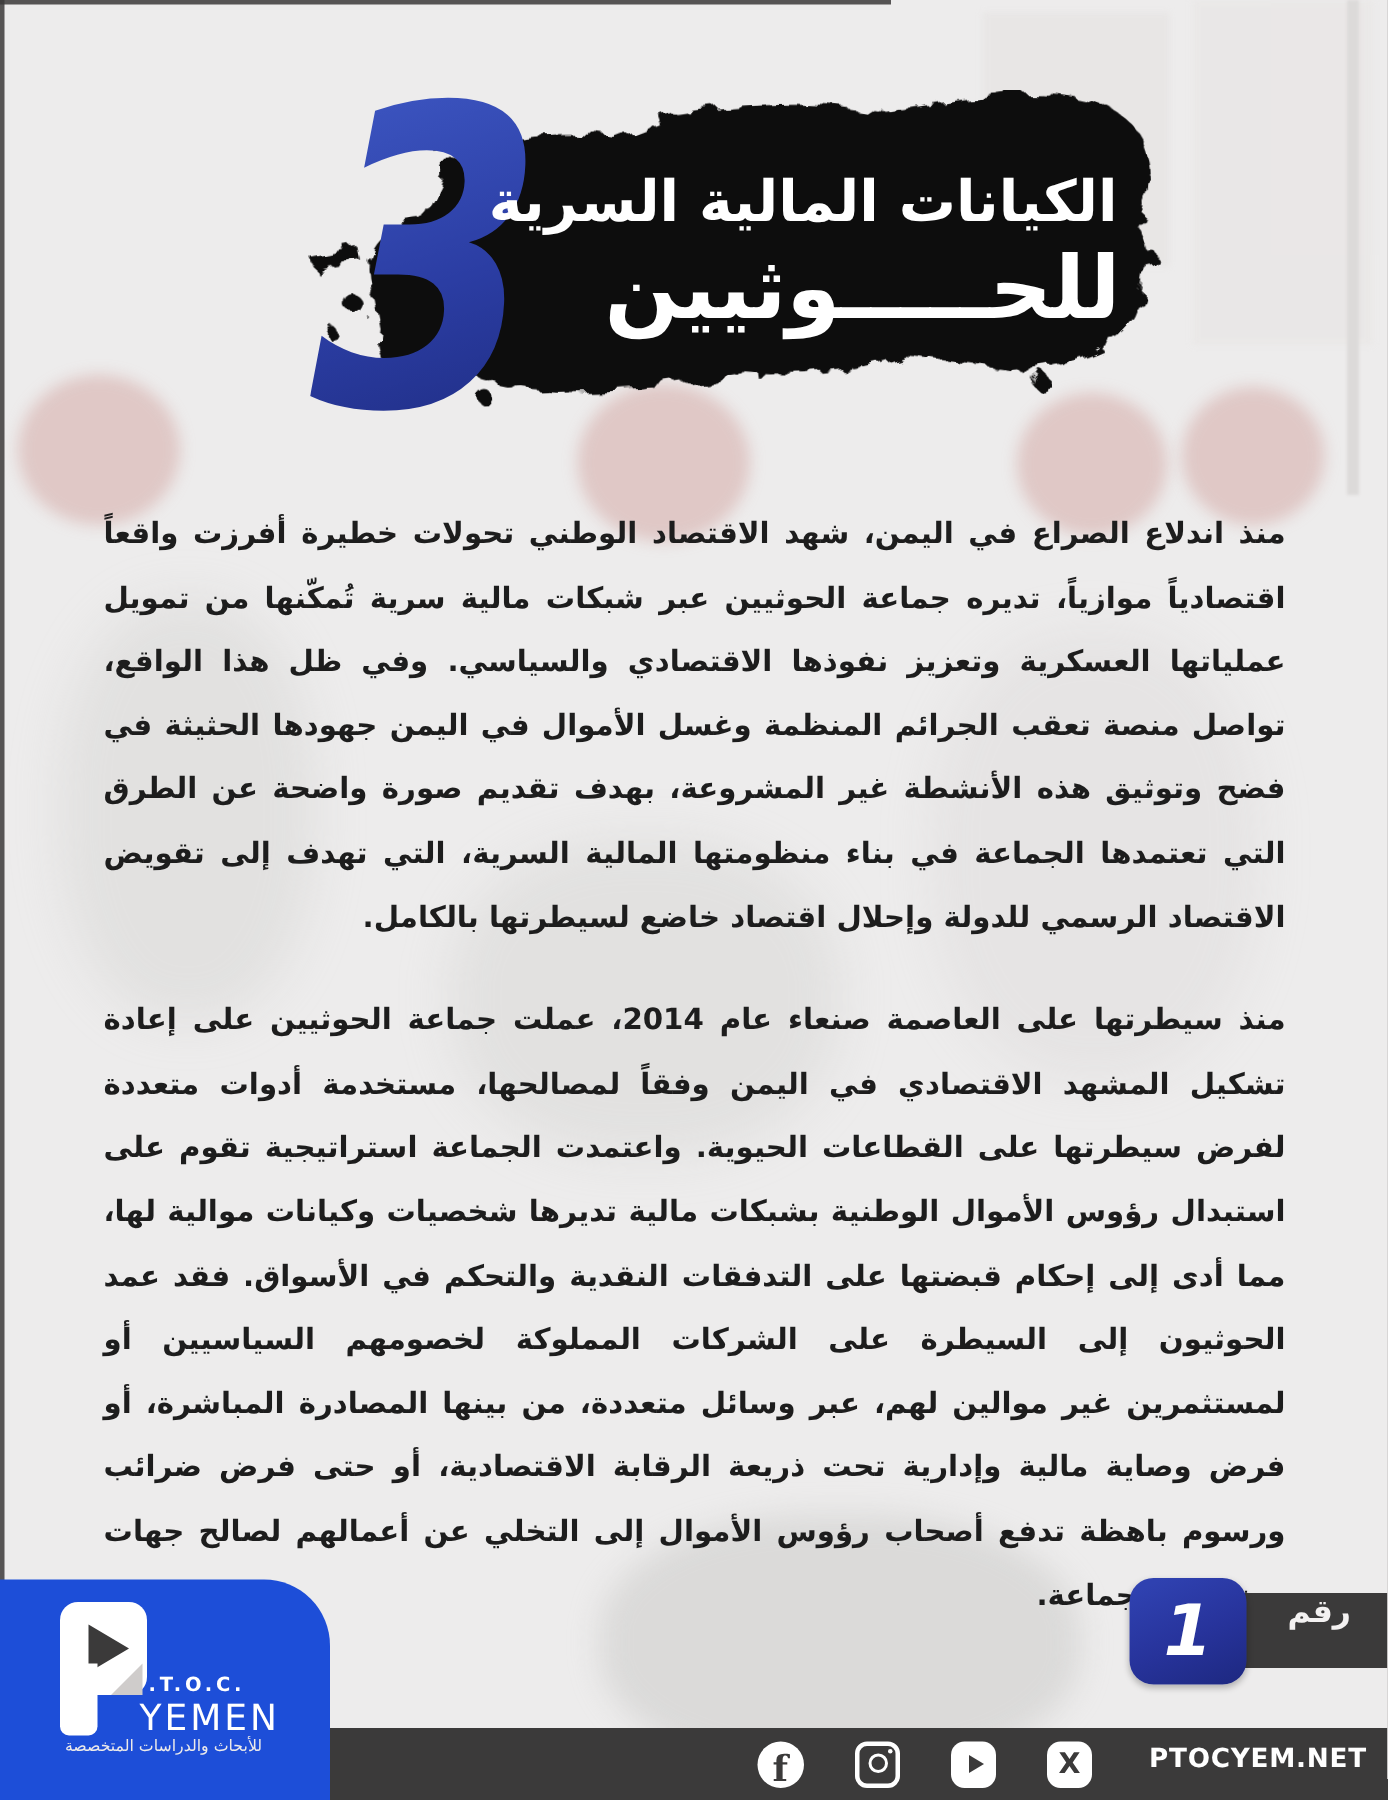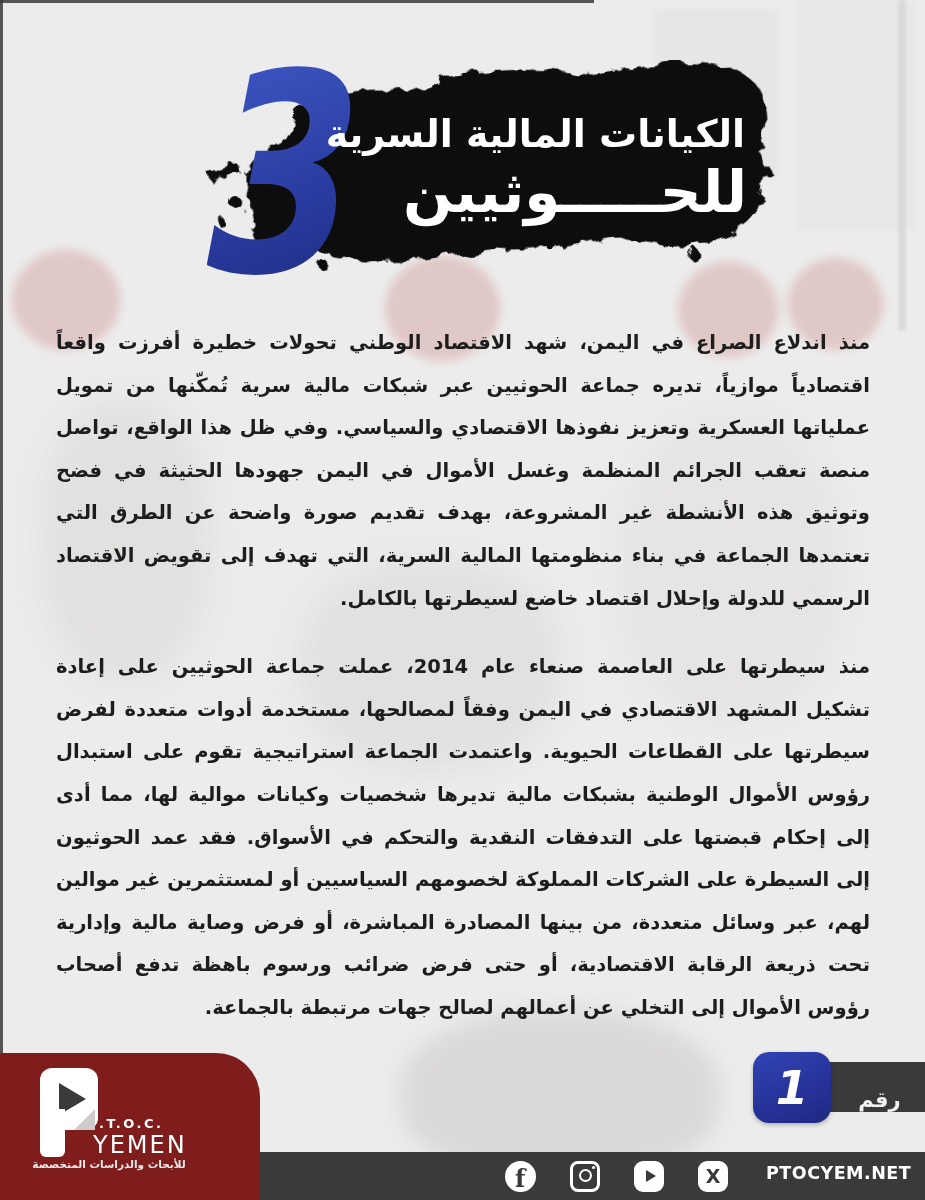--- a/index.html
+++ b/index.html
@@ -44,51 +44,51 @@
     position:absolute;right:178px;top:158px;z-index:3;
     color:#fff;font-size:58px;font-weight:bold;direction:rtl;white-space:nowrap;letter-spacing:1px;
   }
 
   
   .body-text{
     position:absolute;left:56px;right:55px;top:322px;z-index:1;
     direction:rtl;text-align:justify;text-align-last:right;text-justify:inter-word;
     color:#1d1d1d;font-size:19.5px;font-weight:bold;line-height:42.6px;
   }
-  .body-text p{margin:0;}
+  .body-text p{margin:13px;}
   .body-text p + p{margin-top:26px;}
 
   
   .badge-bar{
     position:absolute;left:800px;top:1062px;width:125px;height:50px;background:#3b3a3a;z-index:2;
-    display:flex;align-items:flex-end;justify-content:center;padding-left:34px;box-sizing:border-box;
+    display:flex;align-items:flex-start;justify-content:center;padding-left:34px;box-sizing:border-box;
   }
   .badge-bar .lbl{color:#f3f1f1;font-size:21px;font-weight:bold;direction:rtl;}
   .badge-num{
     position:absolute;left:753px;top:1052px;width:78px;height:71px;z-index:3;
     background:linear-gradient(155deg,#2f41b0 10%,#27339b 55%,#1d2880 100%);
     border-radius:16px;display:flex;align-items:center;justify-content:center;
     color:#fff;font-size:47px;font-weight:bold;font-style:italic;
     box-shadow:0 2px 4px rgba(0,0,0,.25);
   }
 
   
   .bottom-bar{position:absolute;left:0;top:1152px;width:925px;height:48px;background:#3b3a3a;z-index:2;}
   .logo-block{
-    position:absolute;left:0;top:1053px;width:260px;height:147px;z-index:3;
-    background:#7f1d1d;border-top-right-radius:44px;
+    position:absolute;left:0;top:1053px;width:220px;height:147px;z-index:3;
+    background:#1d4ed8;border-top-right-radius:44px;
   }
   .logo-block *{position:absolute;}
   .p-rect{left:40px;top:15px;width:58px;height:62px;background:#fff;border-radius:12px;}
   .p-stem{left:40px;top:56px;width:25px;height:48px;background:#fff;border-radius:0 0 6px 6px;}
   .p-play{left:19px;top:15px;width:0;height:0;border-top:16px solid transparent;border-bottom:16px solid transparent;border-left:27px solid #3b3a3a;}
   .p-fold{left:74px;top:56px;width:0;height:0;border-bottom:21px solid #cfcccb;border-left:21px solid transparent;}
   .brand-acronym{left:99px;top:63px;color:#fff;font-size:13px;font-weight:bold;letter-spacing:2.5px;white-space:nowrap;}
   .brand-name{left:93px;top:78px;color:#fff;font-size:24px;font-weight:normal;letter-spacing:2px;white-space:nowrap;}
-  .brand-tagline{left:28px;top:105px;width:162px;text-align:center;color:#eceaea;font-size:10.5px;font-weight:bold;direction:rtl;white-space:nowrap;}
+  .brand-tagline{left:28px;top:105px;width:162px;text-align:center;color:#eceaea;font-size:10.5px;font-weight:normal;direction:rtl;white-space:nowrap;}
 
   .social-row{position:absolute;left:505px;top:1152px;height:48px;z-index:4;display:flex;align-items:center;gap:34px;}
   .sicon{width:30px;height:30px;display:flex;align-items:center;justify-content:center;cursor:pointer;}
   .fb{width:31px;height:31px;border-radius:50%;background:#fff;overflow:hidden;position:relative;}
   .fb span{position:absolute;left:10px;top:3px;color:#3b3a3a;font-size:24px;font-weight:bold;font-family:"DejaVu Serif",serif;}
   .ig{width:25px;height:25px;border:3px solid #fff;border-radius:8px;position:relative;background:transparent;}
   .ig .lens{position:absolute;left:5.5px;top:5.5px;width:9px;height:9px;border:2.5px solid #fff;border-radius:50%;}
   .ig .dot{position:absolute;right:2px;top:2px;width:3px;height:3px;background:#fff;border-radius:50%;}
   .yt{width:31px;height:31px;background:#fff;border-radius:9px;position:relative;}
   .yt .tri{position:absolute;left:12px;top:9px;width:0;height:0;border-top:6.5px solid transparent;border-bottom:6.5px solid transparent;border-left:10px solid #3b3a3a;}

